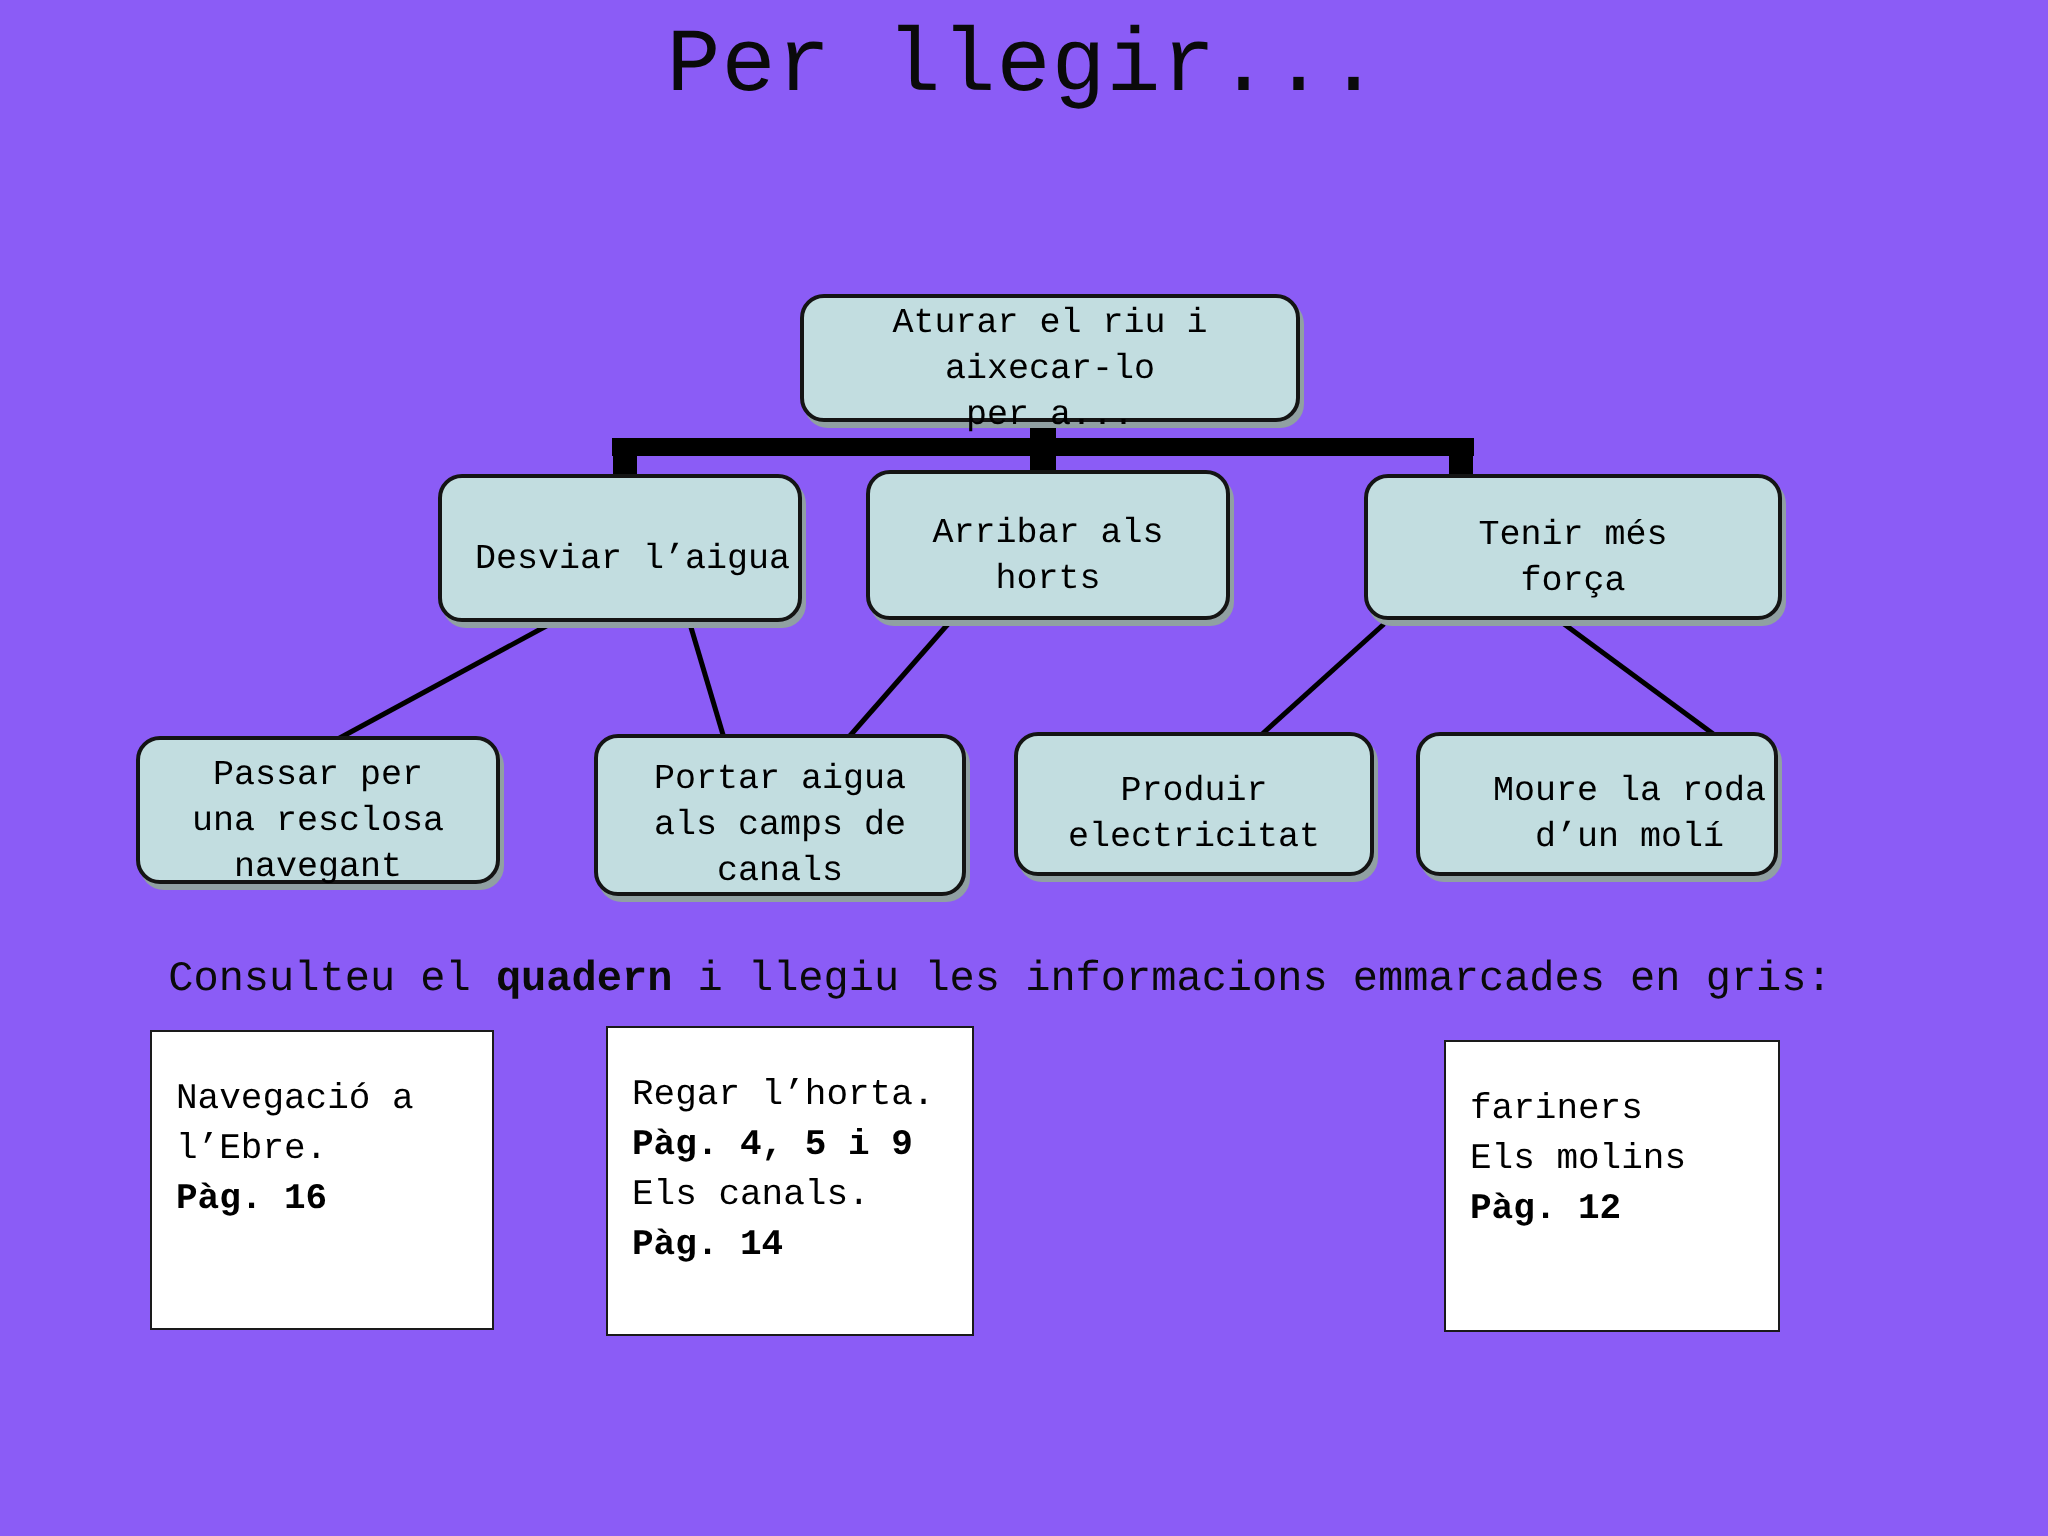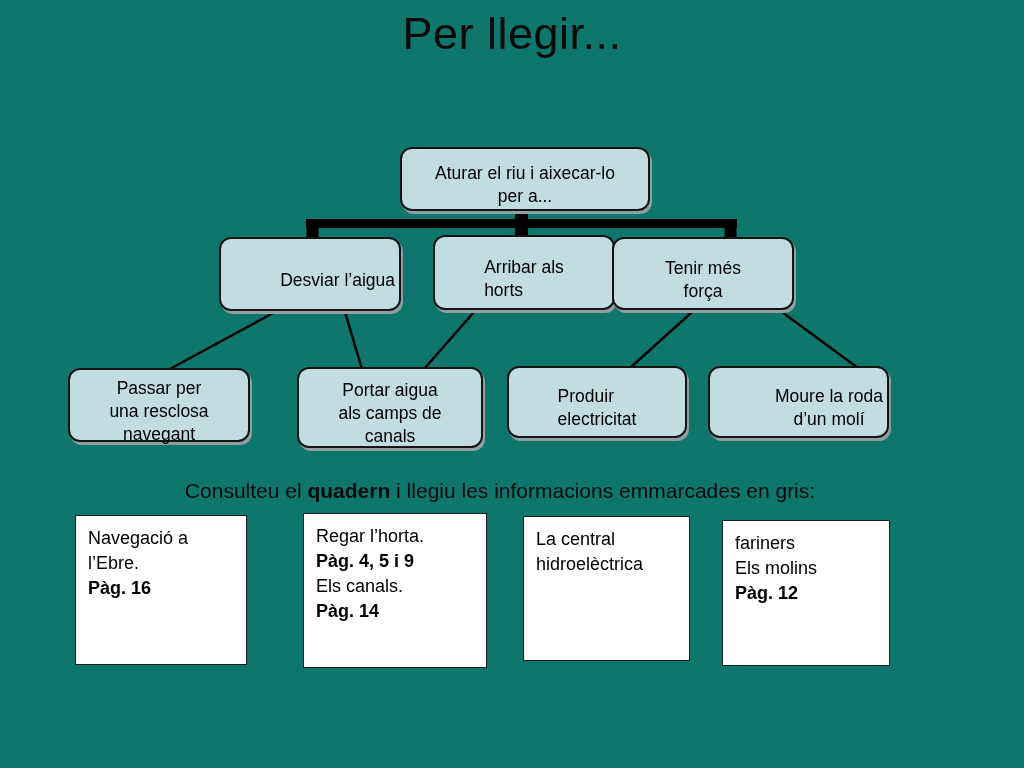--- a/index.html
+++ b/index.html
@@ -1,20 +1,20 @@
 <!DOCTYPE html>
 <html><head>
 <meta charset="utf-8">
 <style>
   html,body{margin:0;padding:0;background:#ffffff;}
   .slide{
     position:relative;
     width:1024px;height:768px;
-    background:#0f766e;
-    font-family:Liberation Sans, sans-serif;
+    background:#8b5cf6;
+    font-family:Liberation Mono, monospace;
     color:#000;
     overflow:hidden;
   }
   .title{
     position:absolute;top:8px;left:0;width:100%;
     text-align:center;
     font-size:45px;font-weight:400;color:#0a0a0a;
     margin:0;letter-spacing:0.5px;
   }
   svg.connectors{position:absolute;left:0;top:0;}
@@ -23,34 +23,34 @@
     background:#c2dde0;
     border:2px solid #141414;
     border-radius:12px;
     box-shadow:2px 3px 0 #90a0a2;
     display:flex;align-items:center;justify-content:center;
     font-size:17.5px;line-height:23px;
     box-sizing:border-box;
     text-align:center;
   }
   .node .node-text{padding:0 4px;margin-top:12px;}
-  .node .node-text.lb{text-align:left;}
+  .node .node-text.lb{text-align:center;}
   .nline{display:block;}
   .instruction{
     position:absolute;top:479px;left:0;width:1000px;
     text-align:center;
     font-size:21px;color:#0a0a0a;margin:0;
   }
   .instruction .b{font-weight:bold;}
   .card{
     position:absolute;
     background:#ffffff;
     border:1.5px solid #1a1a1a;
     box-sizing:border-box;
-    padding:10px 6px 0 12px;
+    padding:22px 6px 0 12px;
     font-size:18px;line-height:25px;
     text-align:left;
   }
   .cline{display:block;}
   .cline.b{font-weight:bold;}
 </style>
 </head>
 <body>
 
 <div class="slide">
@@ -84,21 +84,21 @@
     </div>
   </div>
 
   <div class="node" style="left:433px;top:235px;width:182px;height:75px;">
     <div class="node-text lb">
       <span class="nline">Arribar als</span>
       <span class="nline">horts</span>
     </div>
   </div>
 
-  <div class="node" style="left:612px;top:237px;width:182px;height:73px;">
+  <div class="node" style="left:682px;top:237px;width:209px;height:73px;">
     <div class="node-text">
       <span class="nline">Tenir més</span>
       <span class="nline">força</span>
     </div>
   </div>
 
   <div class="node" style="left:68px;top:368px;width:182px;height:74px;">
     <div class="node-text">
       <span class="nline">Passar per</span>
       <span class="nline">una resclosa</span>
@@ -138,24 +138,20 @@
     <span class="cline b">Pàg. 16</span>
   </div>
 
   <div class="card" style="left:303px;top:513px;width:184px;height:155px;">
     <span class="cline">Regar l’horta.</span>
     <span class="cline b">Pàg. 4, 5 i 9</span>
     <span class="cline">Els canals.</span>
     <span class="cline b">Pàg. 14</span>
   </div>
 
-  <div class="card" style="left:523px;top:516px;width:167px;height:145px;">
-    <span class="cline">La central</span>
-    <span class="cline">hidroelèctrica</span>
-  </div>
 
   <div class="card" style="left:722px;top:520px;width:168px;height:146px;">
     <span class="cline">fariners</span>
     <span class="cline">Els molins</span>
     <span class="cline b">Pàg. 12</span>
   </div>
 
 </div>
 
 </body></html>

